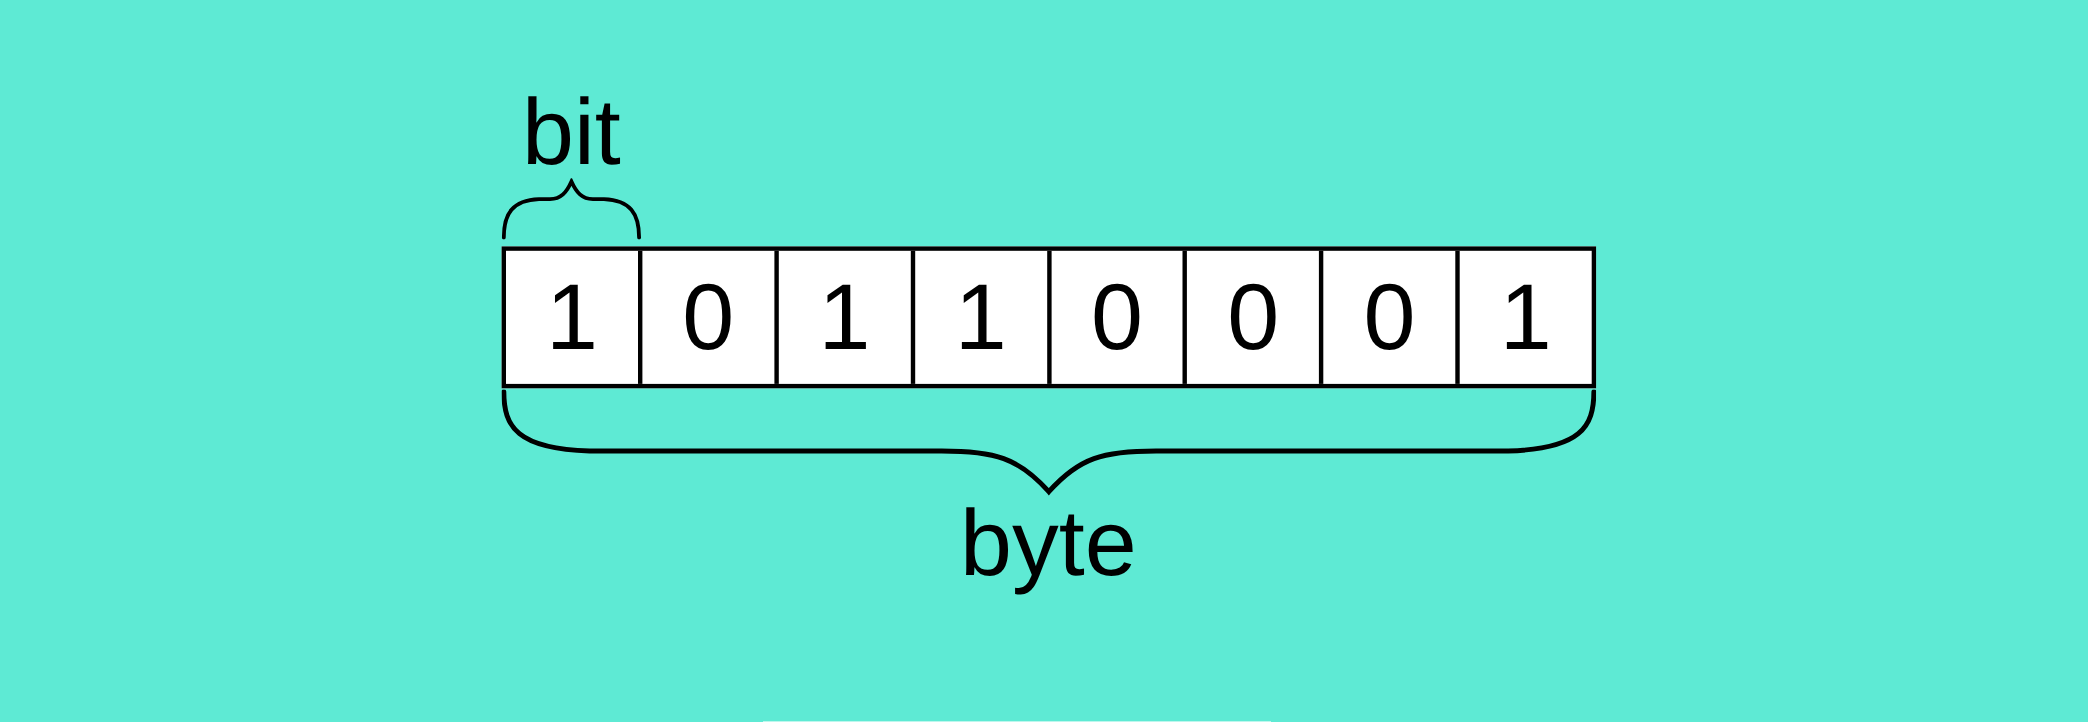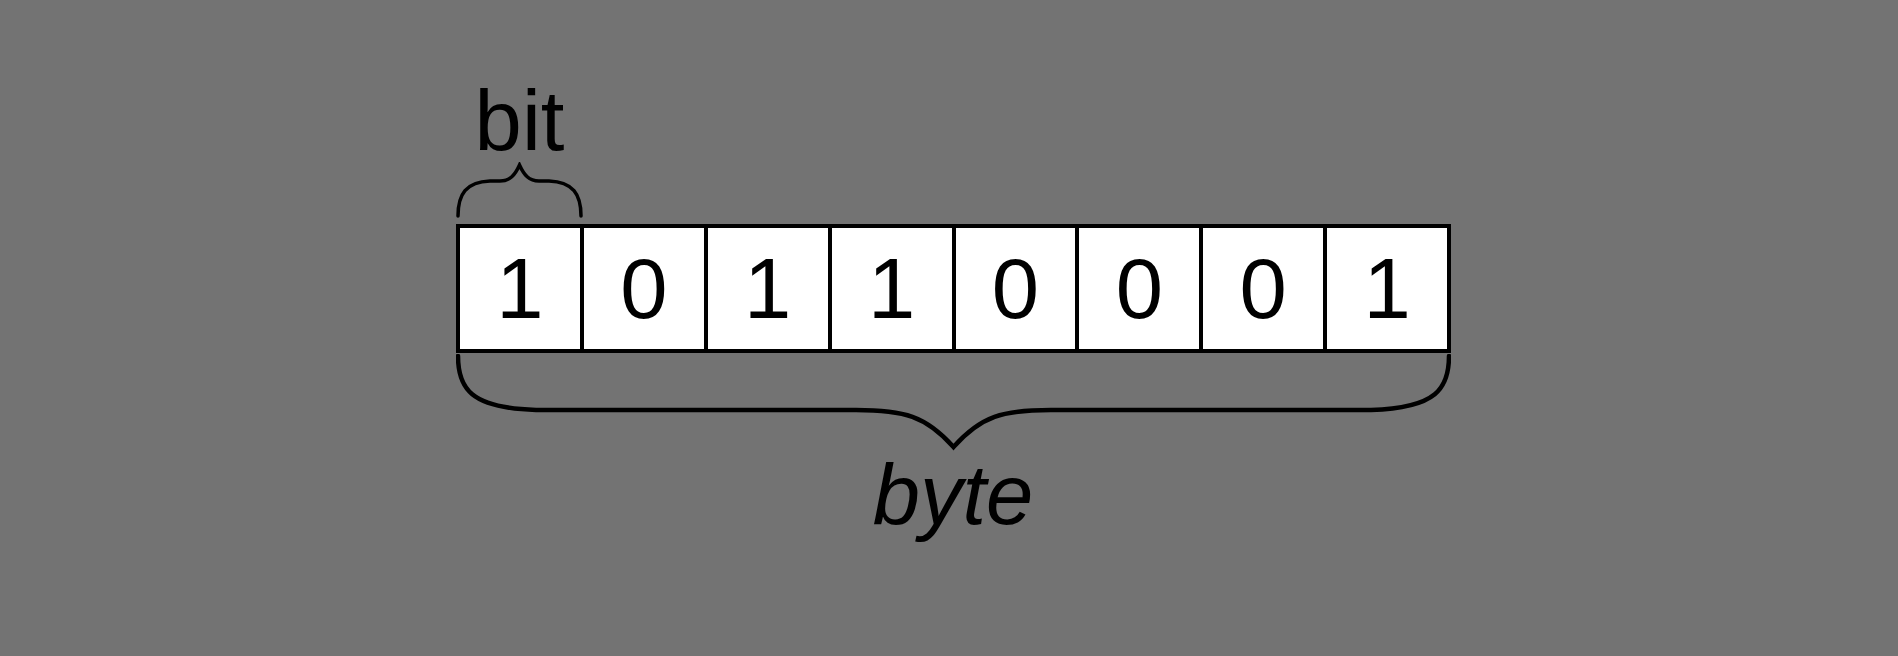--- a/index.html
+++ b/index.html
@@ -5,37 +5,37 @@
   * { margin: 0; padding: 0; box-sizing: border-box; }
   html, body {
     width: 1898px; height: 656px;
     background: #ffffff;
     font-family: "Liberation Sans", sans-serif;
     overflow: hidden;
   }
   .stage {
     position: relative;
     width: 1898px; height: 656px;
-    background: #737373;
+    background: #5eead4;
     color: #000000;
   }
   .label {
     position: absolute;
     font-size: 85px;
     line-height: 85px;
     color: #000000;
     text-align: center;
     white-space: nowrap;
     letter-spacing: 0;
   }
   .bit-label {
     left: 447px; top: 78px; width: 145px;
   }
   .byte-label {
-    left: 803px; top: 452px; width: 300px; font-style: italic;
+    left: 803px; top: 452px; width: 300px;
   }
   .brace-svg {
     position: absolute;
     display: block;
   }
   .bit-brace {
     left: 456px; top: 162px;
     width: 127px; height: 56px;
   }
   .byte-brace {

